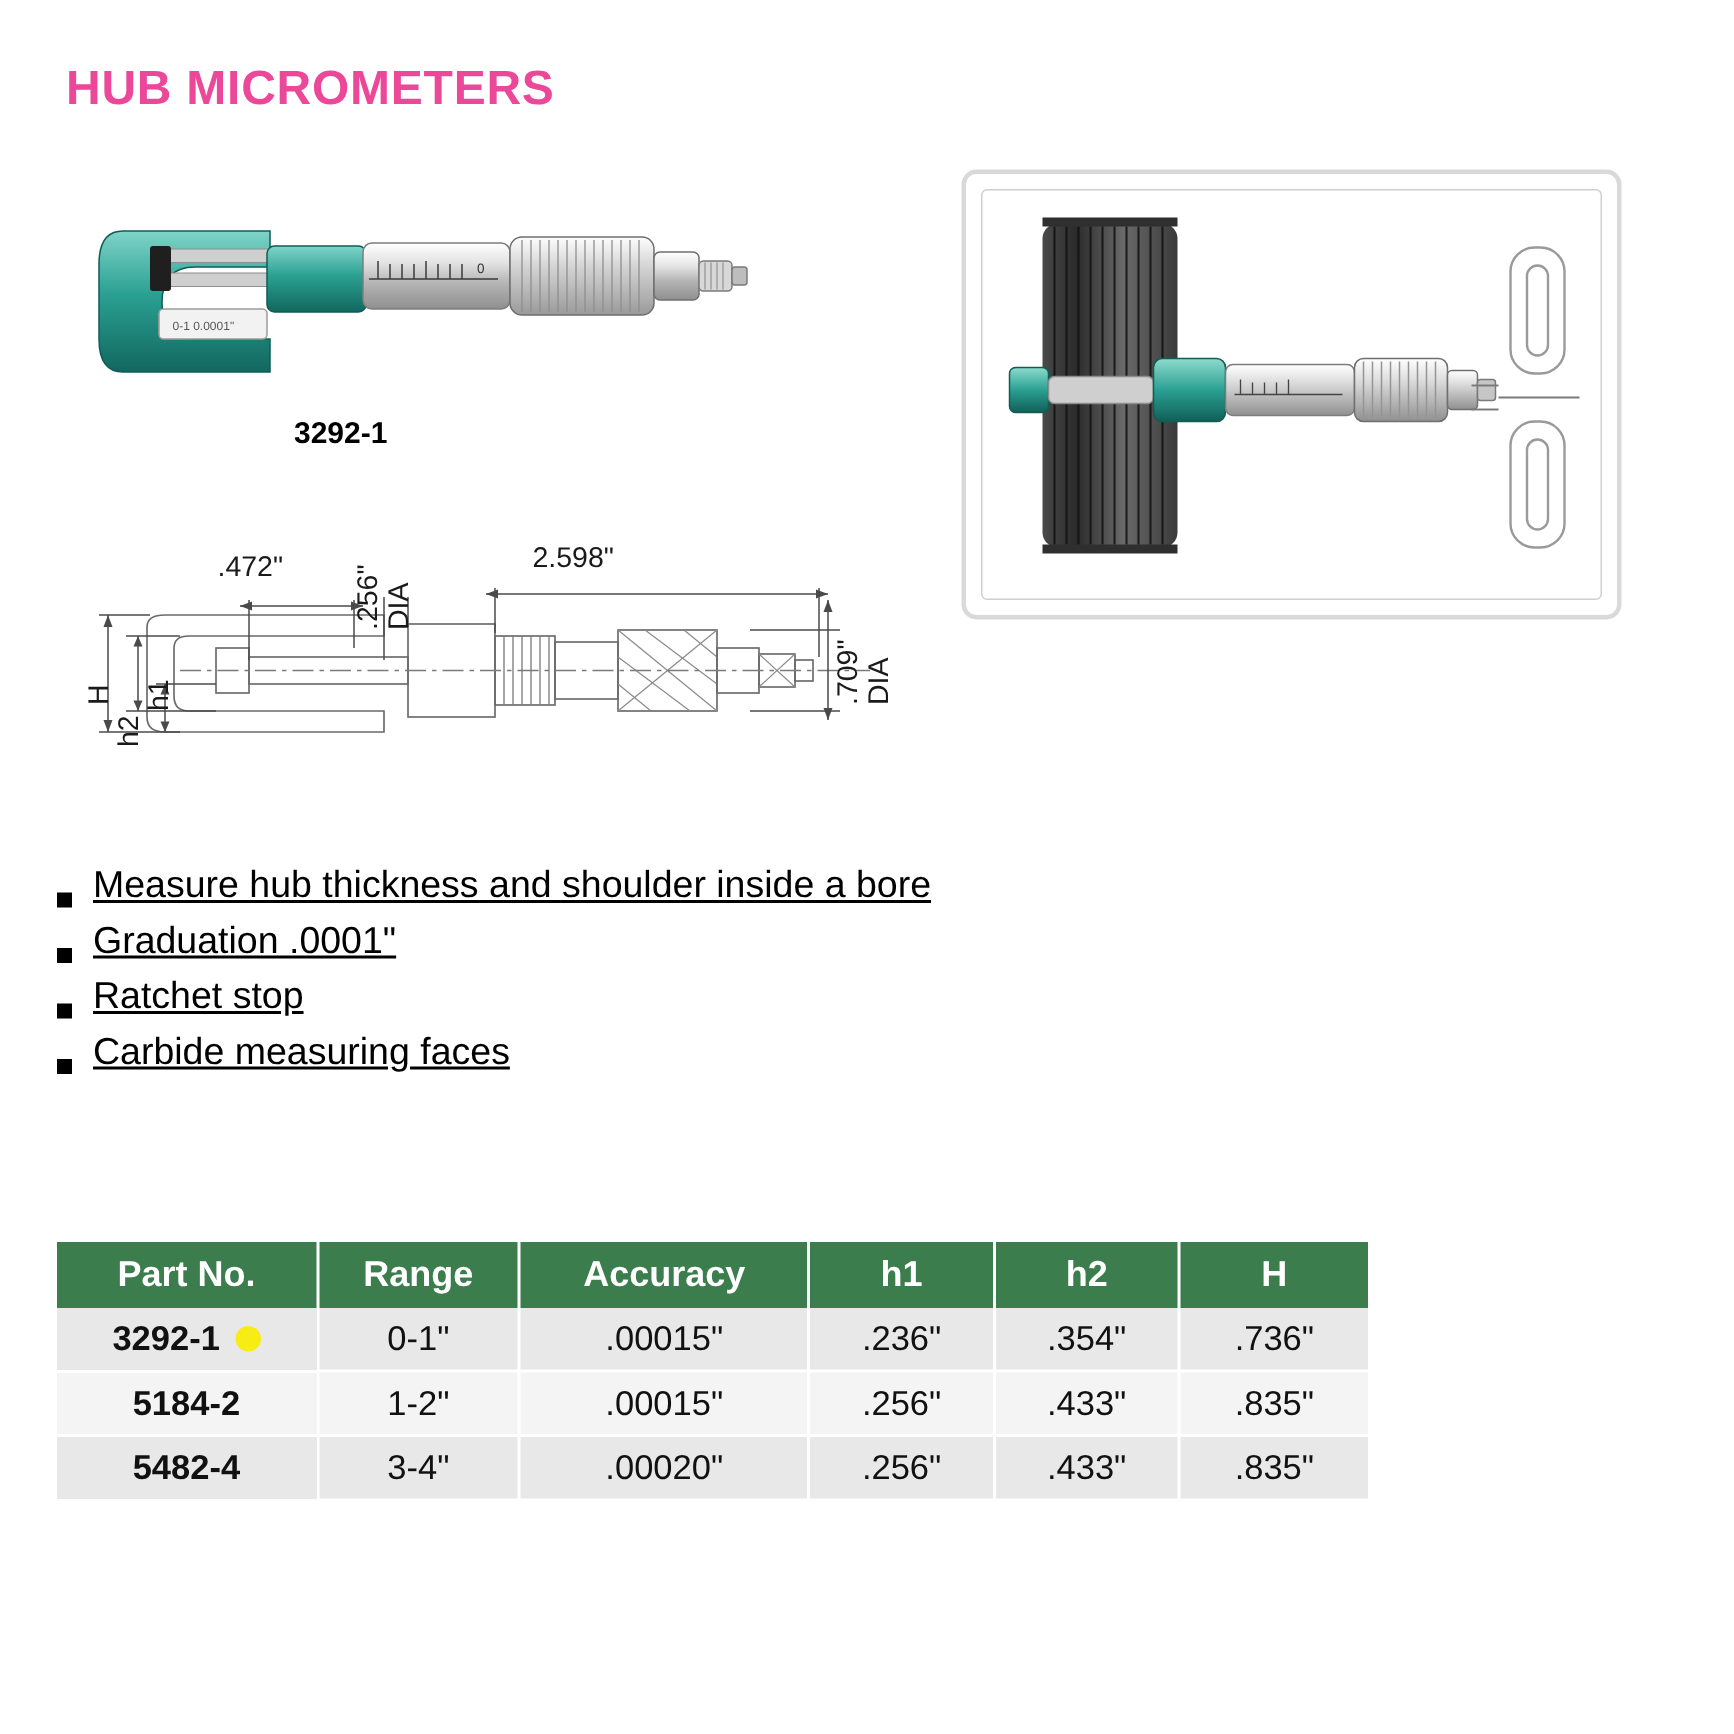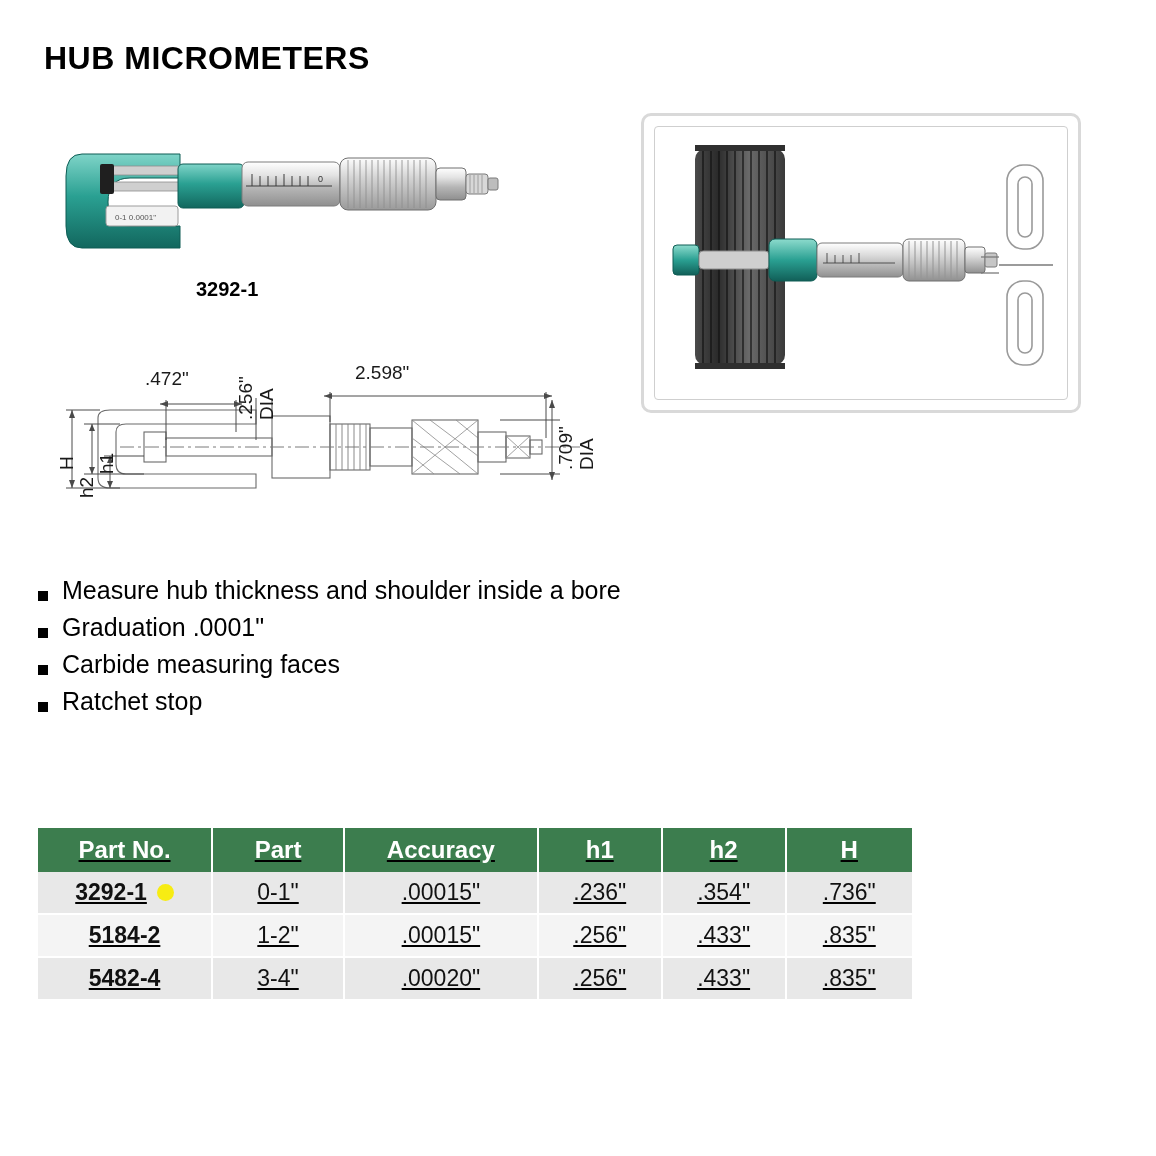--- a/index.html
+++ b/index.html
@@ -23,21 +23,21 @@
   }
 
   
   .title {
     position: absolute;
     left: 44px;
     top: 40px;
     font-size: 32px;
     font-weight: bold;
     letter-spacing: 0.5px;
-    color: #000000;
+    color: #ec4899;
   }
 
   
   .photo-main {
     position: absolute;
     left: 60px;
     top: 130px;
     width: 470px;
     height: 140px;
   }
@@ -97,22 +97,23 @@
 
   
   .bullets {
     position: absolute;
     left: 38px;
     top: 575px;
     width: 900px;
   }
   .bullet-row {
     display: flex;
-    align-items: center;
+    align-items: flex-end;
     margin-bottom: 7px;
+    text-decoration: underline;
   }
   .bullet-mark {
     width: 10px;
     height: 10px;
     background: #000;
     margin-top: 11px;
     margin-right: 14px;
     flex: 0 0 auto;
   }
   .bullet-text {
@@ -120,21 +121,20 @@
     line-height: 30px;
     color: #000;
   }
 
   
   .table-wrap {
     position: absolute;
     left: 38px;
     top: 828px;
     width: 874px;
-    text-decoration: underline;
   }
   table.spec {
     border-collapse: collapse;
     width: 874px;
     font-size: 23px;
   }
   table.spec th {
     background: #3c7d4e;
     color: #ffffff;
     font-weight: bold;
@@ -462,34 +462,34 @@
     <div class="bullet-row">
       <span class="bullet-mark"></span>
       <span class="bullet-text">Measure hub thickness and shoulder inside a bore</span>
     </div>
     <div class="bullet-row">
       <span class="bullet-mark"></span>
       <span class="bullet-text">Graduation .0001"</span>
     </div>
     <div class="bullet-row">
       <span class="bullet-mark"></span>
-      <span class="bullet-text">Carbide measuring faces</span>
+      <span class="bullet-text">Ratchet stop</span>
     </div>
     <div class="bullet-row">
       <span class="bullet-mark"></span>
-      <span class="bullet-text">Ratchet stop</span>
+      <span class="bullet-text">Carbide measuring faces</span>
     </div>
   </div>
 
   <div class="table-wrap">
     <table class="spec">
       <thead>
         <tr>
           <th class="w-part">Part No.</th>
-          <th class="w-range">Part</th>
+          <th class="w-range">Range</th>
           <th class="w-acc">Accuracy</th>
           <th class="w-h1">h1</th>
           <th class="w-h2">h2</th>
           <th class="w-H">H</th>
         </tr>
       </thead>
       <tbody>
         <tr>
           <td class="partno"><span>3292-1</span><span class="yellow-dot"></span></td>
           <td class="col-range">0-1"</td>

